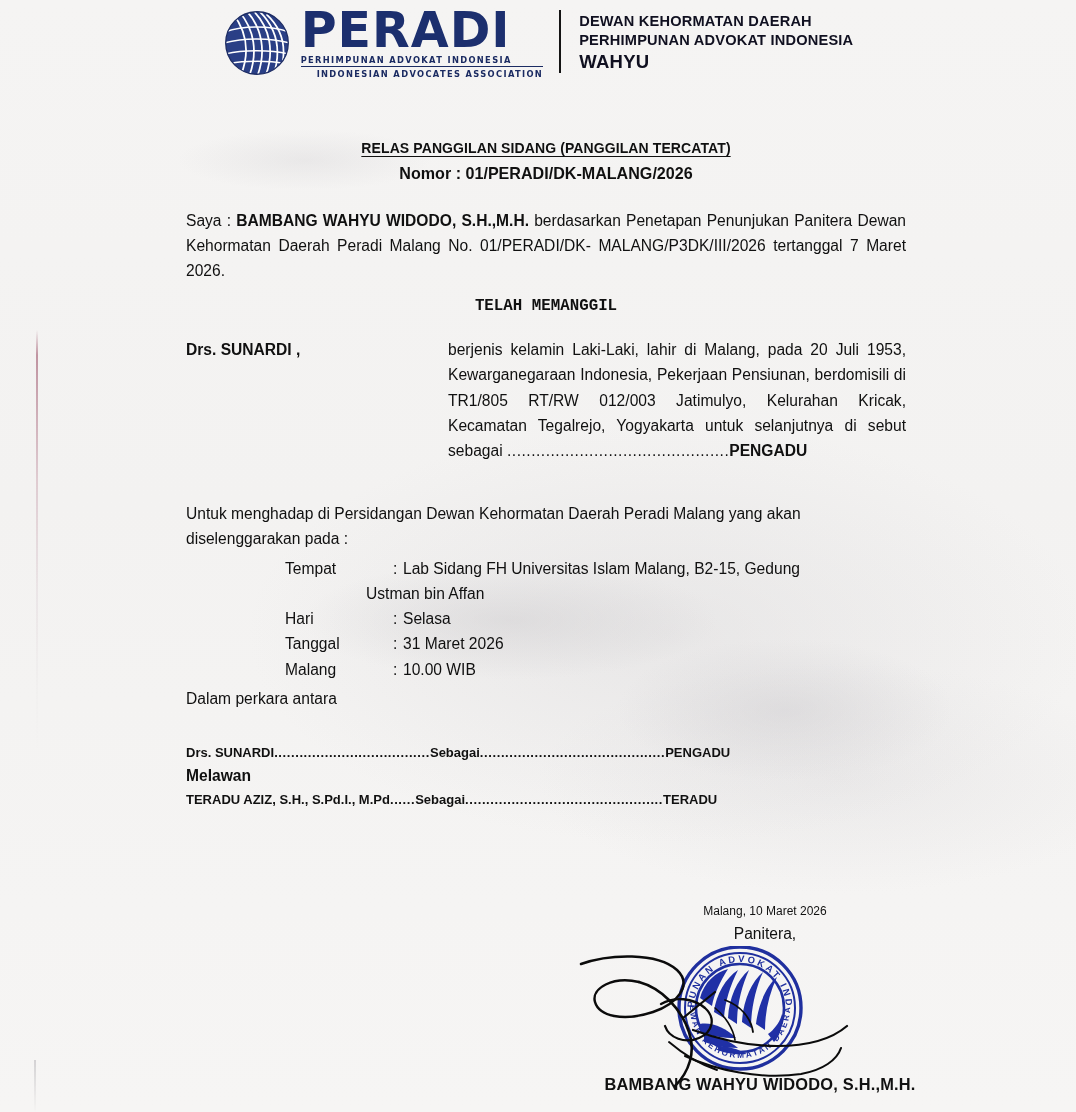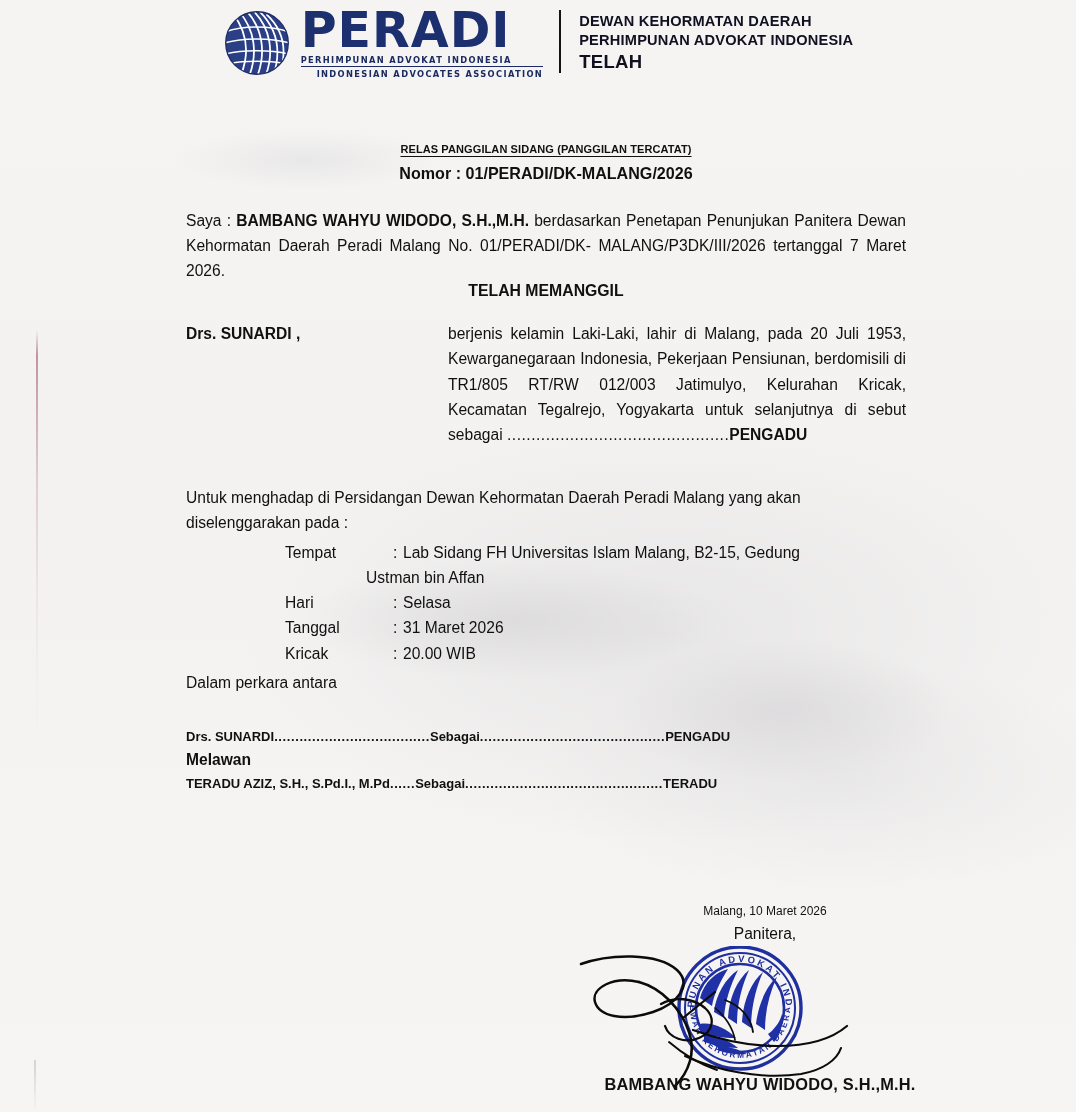--- a/index.html
+++ b/index.html
@@ -153,21 +153,21 @@
     top: 140px;
     width: 720px;
     font-size: 15.6px;
     line-height: 1.0;
     color: #101010;
   }
 
   .title-wrap { text-align: center; }
   .doc-title {
     font-weight: 700;
-    font-size: 11px;
+    font-size: 14px;
     letter-spacing: 0.1px;
     text-decoration: underline;
     text-underline-offset: 2.5px;
     display: inline-block;
   }
   .doc-number {
     font-weight: 700;
     font-size: 16.1px;
     margin-top: 9px;
   }
@@ -178,21 +178,22 @@
     text-justify: inter-word;
     line-height: 1.62;
     font-size: 15.6px;
   }
   .para b { font-weight: 700; }
 
   .center-bold {
     text-align: center;
     font-weight: 700;
     font-size: 15.8px;
-    margin-top: 0;
+    margin-top: 16px;
+    font-family: Liberation Mono, monospace;
   }
 
   .party {
     display: flex;
     margin-top: 22px;
   }
   .party-name {
     width: 262px;
     flex: 0 0 262px;
     font-weight: 700;
@@ -329,21 +330,21 @@
           <div class="wordmark-sub1">PERHIMPUNAN ADVOKAT INDONESIA</div>
           <div class="wordmark-sub2">INDONESIAN ADVOCATES ASSOCIATION</div>
         </div>
       </div>
 
       <div class="lh-divider"></div>
 
       <div class="org-lines">
         <div class="org-l1">DEWAN KEHORMATAN DAERAH</div>
         <div class="org-l2">PERHIMPUNAN ADVOKAT INDONESIA</div>
-        <div class="org-l3">TELAH</div>
+        <div class="org-l3">WAHYU</div>
       </div>
 
     </div>
   </div>
 
   <div class="doc">
 
     <div class="title-wrap">
       <div class="doc-title">RELAS PANGGILAN SIDANG (PANGGILAN TERCATAT)</div>
       <div class="doc-number">Nomor : 01/PERADI/DK-MALANG/2026</div>
@@ -375,23 +376,23 @@
         <span class="detail-value">Selasa</span>
       </div>
 
       <div class="detail-row">
         <span class="detail-label">Tanggal</span>
         <span class="detail-colon">:</span>
         <span class="detail-value">31 Maret 2026</span>
       </div>
 
       <div class="detail-row">
-        <span class="detail-label">Kricak</span>
+        <span class="detail-label">Malang</span>
         <span class="detail-colon">:</span>
-        <span class="detail-value">20.00 WIB</span>
+        <span class="detail-value">10.00 WIB</span>
       </div>
 
     </div>
 
     <div class="dalam">Dalam perkara antara</div>
 
     <div class="case-block">
 
       <div class="case-line">
           <span>Drs. SUNARDI</span>

